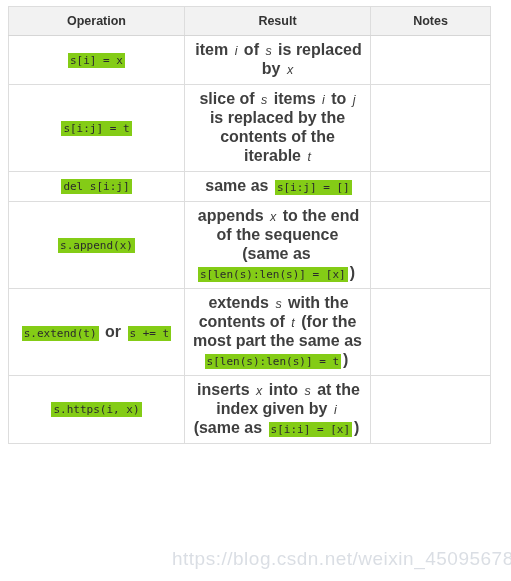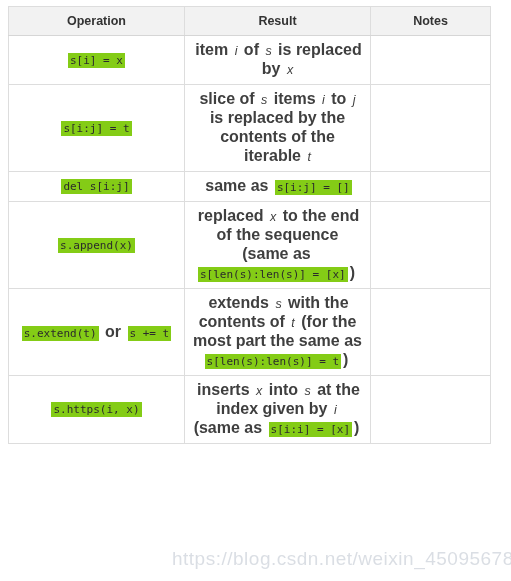--- a/index.html
+++ b/index.html
@@ -146,21 +146,21 @@
           <td class="res-cell"><span class="sep">slice of </span><i class="var">s</i><span class="sep"> items </span><i class="var">i</i><span class="sep"> to </span><i class="var">j</i><span class="sep"> is replaced by the contents of the iterable </span><i class="var">t</i></td>
           <td class="notes-cell"></td>
         </tr>
         <tr>
           <td class="op-cell"><code class="code">del s[i:j]</code></td>
           <td class="res-cell"><span class="sep">same as </span><code class="code">s[i:j] = []</code></td>
           <td class="notes-cell"></td>
         </tr>
         <tr>
           <td class="op-cell"><code class="code">s.append(x)</code></td>
-          <td class="res-cell"><span class="sep">replaced </span><i class="var">x</i><span class="sep"> to the end of the sequence (same as </span><code class="code">s[len(s):len(s)] = [x]</code><span class="sep">)</span></td>
+          <td class="res-cell"><span class="sep">appends </span><i class="var">x</i><span class="sep"> to the end of the sequence (same as </span><code class="code">s[len(s):len(s)] = [x]</code><span class="sep">)</span></td>
           <td class="notes-cell"></td>
         </tr>
         <tr>
           <td class="op-cell"><code class="code">s.extend(t)</code><span class="sep"> or </span><code class="code">s += t</code></td>
           <td class="res-cell"><span class="sep">extends </span><i class="var">s</i><span class="sep"> with the contents of </span><i class="var">t</i><span class="sep"> (for the most part the same as </span><code class="code">s[len(s):len(s)] = t</code><span class="sep">)</span></td>
           <td class="notes-cell"></td>
         </tr>
         <tr>
           <td class="op-cell"><code class="code">s.https(i, x)</code></td>
           <td class="res-cell"><span class="sep">inserts </span><i class="var">x</i><span class="sep"> into </span><i class="var">s</i><span class="sep"> at the index given by </span><i class="var">i</i><span class="sep"> (same as </span><code class="code">s[i:i] = [x]</code><span class="sep">)</span></td>

